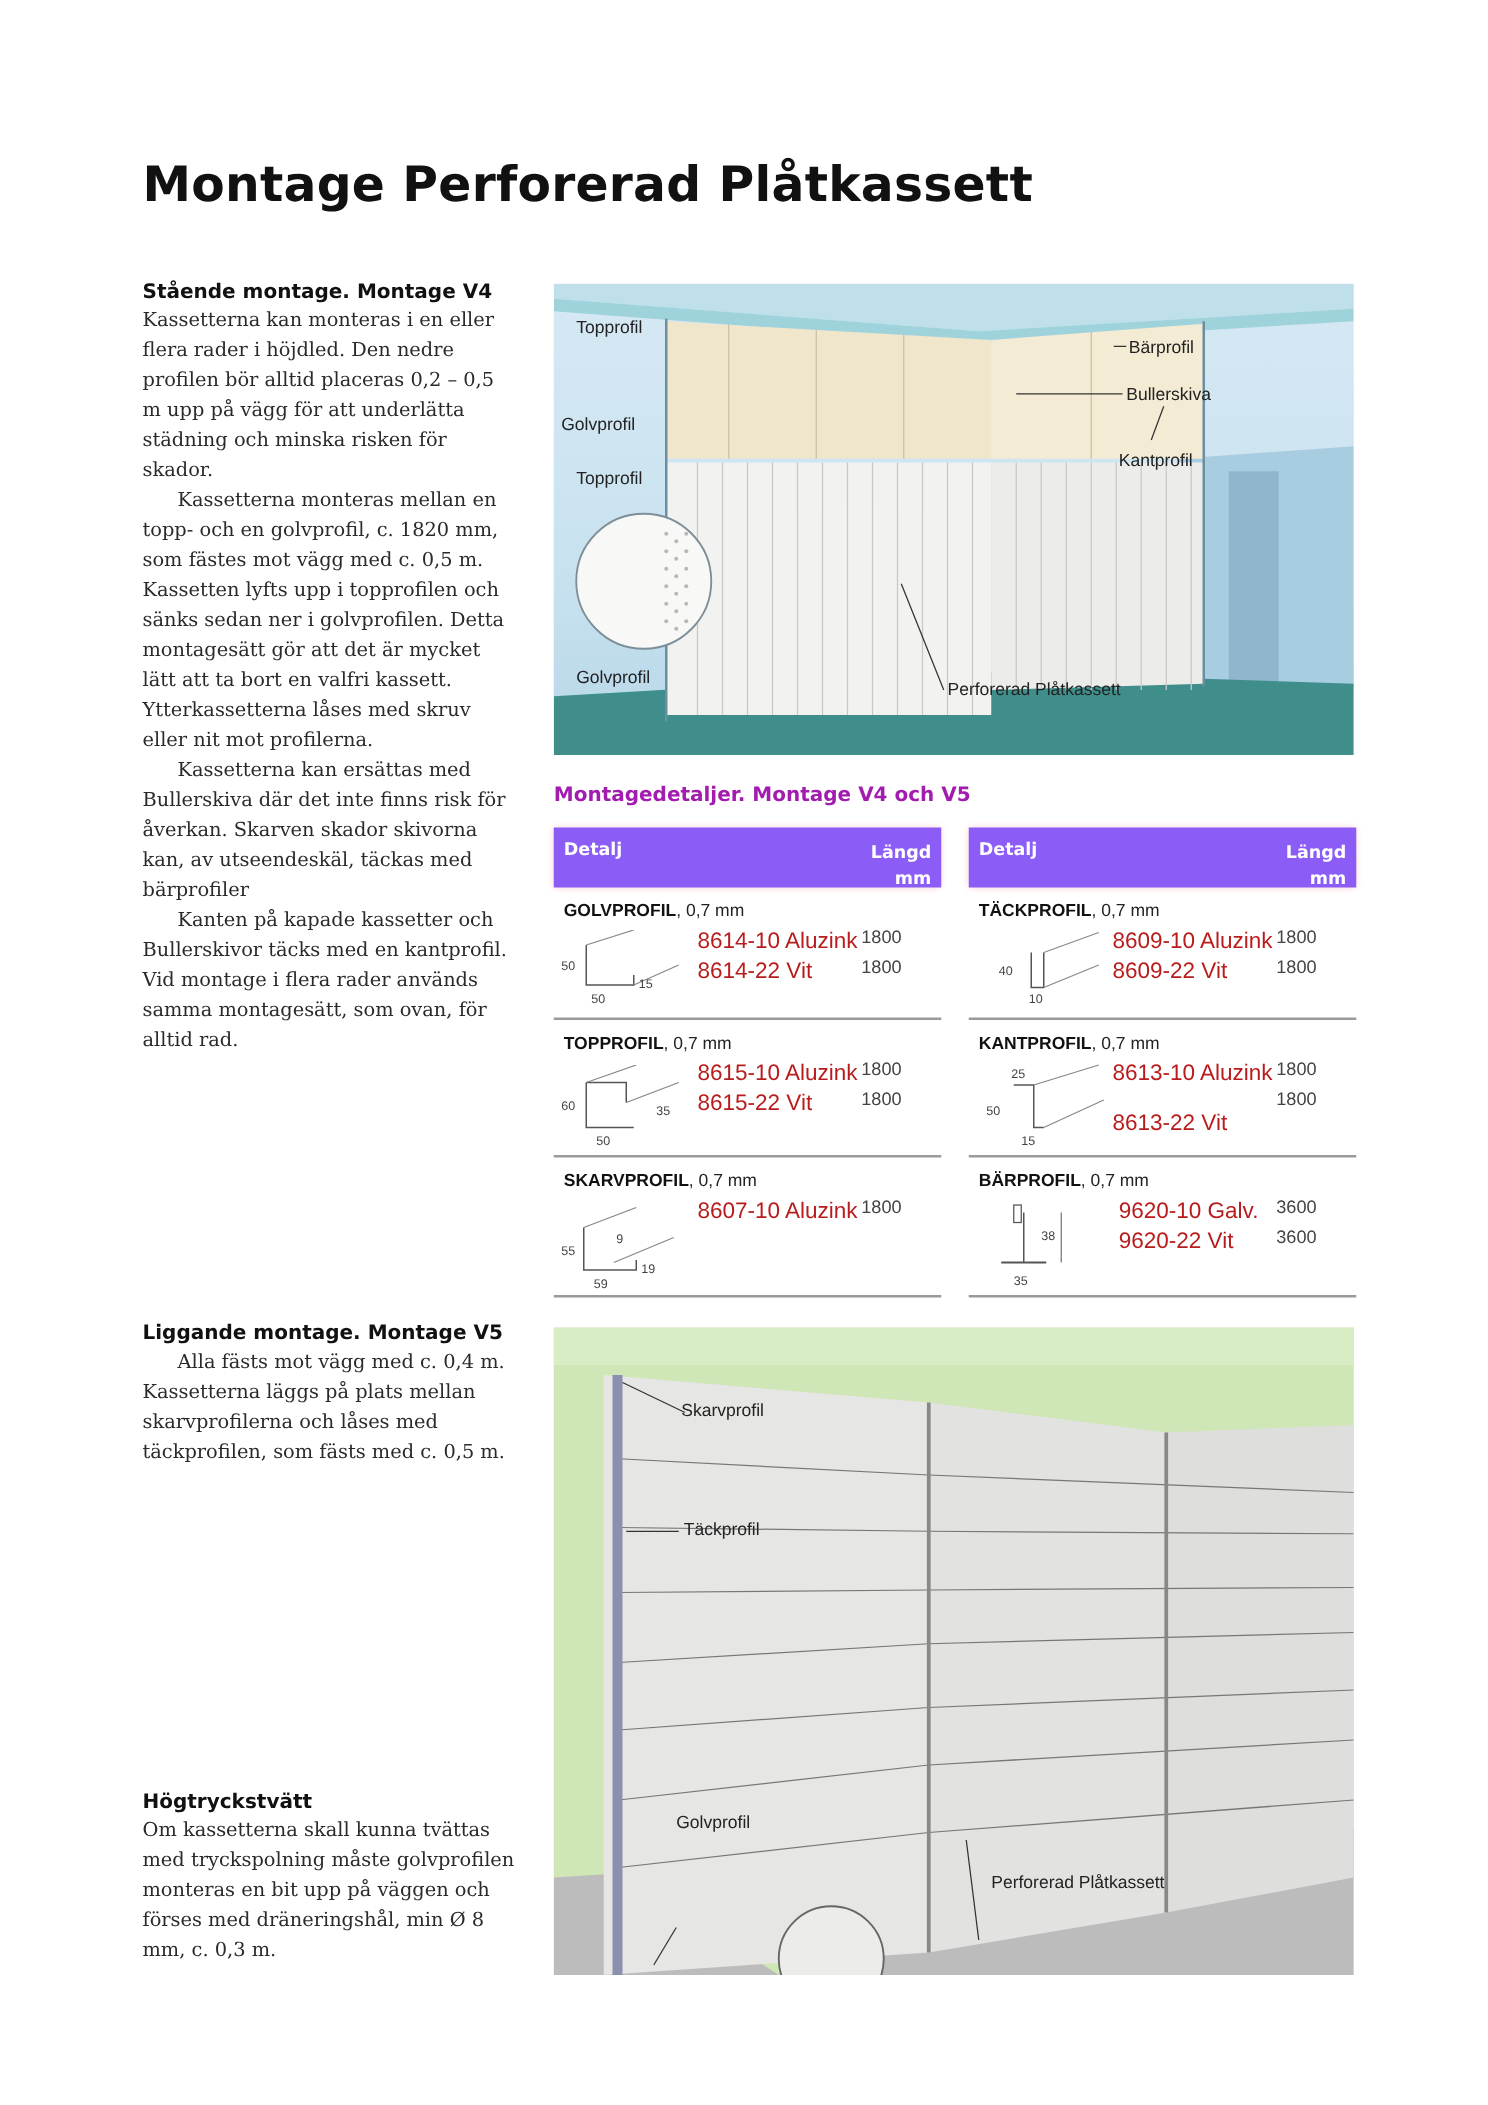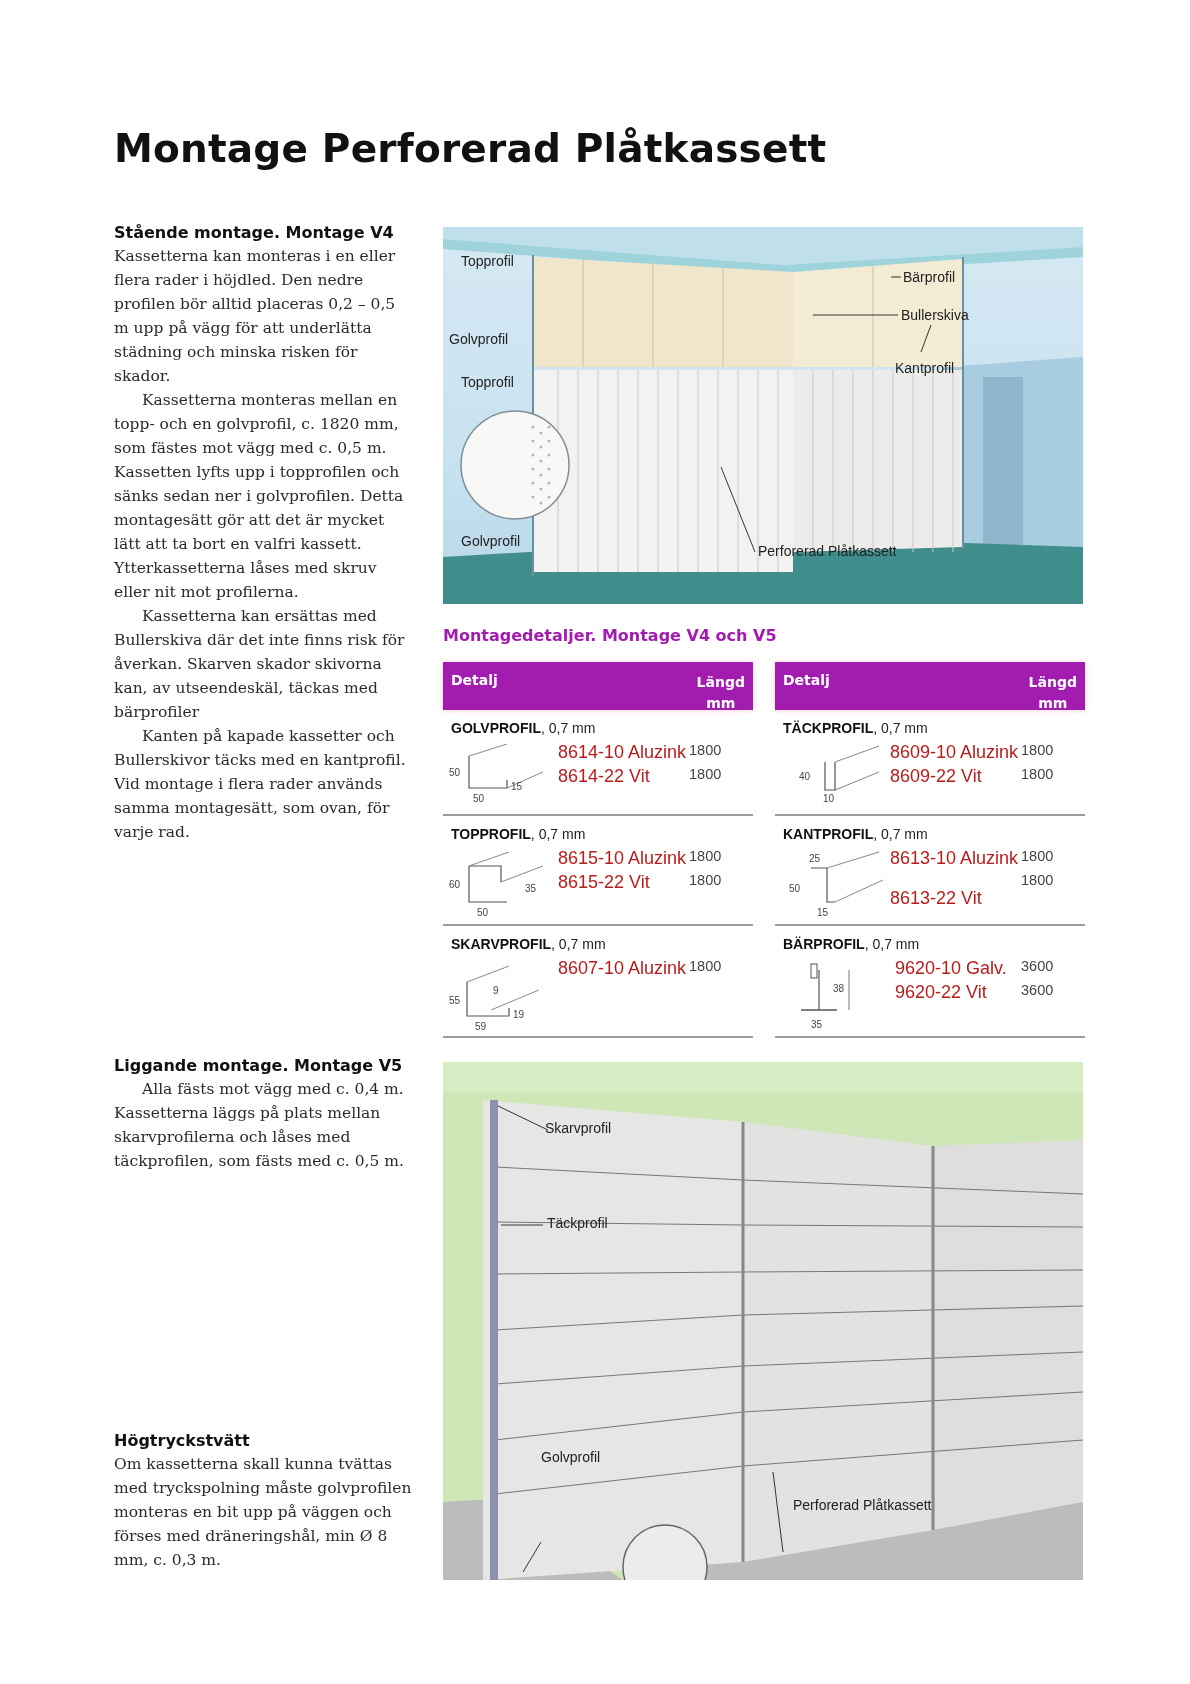--- a/index.html
+++ b/index.html
@@ -16,42 +16,42 @@
   .figure { position: absolute; overflow: hidden; }
   .fig-top { left: 443px; top: 227px; width: 640px; height: 377px; background: linear-gradient(180deg,#d6e9f4 0%,#c9e2f0 60%,#b6d7e8 100%); }
   .fig-bot { left: 443px; top: 1062px; width: 640px; height: 518px; background: #cfe6b6; }
   .lbl { position: absolute; font-family: "Liberation Sans", sans-serif; font-size: 14px; color: #222; white-space: nowrap; }
   svg { display: block; }
 
   .subhead { position: absolute; left: 443px; top: 626px; font-family: "DejaVu Sans", sans-serif; font-weight: bold; font-size: 16px; color: #a21caf; margin: 0; }
   .table { position: absolute; top: 662px; width: 310px; font-family: "Liberation Sans", sans-serif; }
   .table.left { left: 443px; }
   .table.right { left: 775px; }
-  .thead { background: #a21caf; color: #fff; height: 48px; position: relative; font-family: "DejaVu Sans", sans-serif; font-weight: bold; font-size: 14px; box-shadow: 0 0 6px #f7c9cf; }
+  .thead { background: #8b5cf6; color: #fff; height: 48px; position: relative; font-family: "DejaVu Sans", sans-serif; font-weight: bold; font-size: 14px; box-shadow: 0 0 6px #f7c9cf; }
   .thead .c1 { position: absolute; left: 8px; top: 10px; }
-  .thead .c2 { position: absolute; right: 8px; top: 10px; text-align: center; line-height: 21px; }
+  .thead .c2 { position: absolute; right: 8px; top: 10px; text-align: right; line-height: 21px; }
   .row { position: relative; border-bottom: 2px solid #9a9a9a; }
   .row-name { position: absolute; left: 8px; top: 10px; font-size: 14px; color: #222; }
   .row-name b { font-weight: bold; color: #111; }
   .variant { position: absolute; left: 115px; font-size: 18px; color: #b91c1c; }
   .length { position: absolute; left: 246px; font-size: 14.5px; color: #444; }
   .icon-box { position: absolute; left: 4px; }
   .dim { font-family: "Liberation Sans", sans-serif; font-size: 10px; fill: #444; }
 </style>
 </head>
 <body>
 
 <h1 class="title">Montage Perforerad Plåtkassett</h1>
 
 <div class="left-col sect-v4">
   <h2 class="h2">Stående montage. Montage V4</h2>
   <p>Kassetterna kan monteras i en eller flera rader i höjdled. Den nedre profilen bör alltid placeras 0,2 – 0,5 m upp på vägg för att underlätta städning och minska risken för skador.</p>
   <p class="indent">Kassetterna monteras mellan en topp- och en golvprofil, c. 1820 mm, som fästes mot vägg med c. 0,5 m. Kassetten lyfts upp i topprofilen och sänks sedan ner i golvprofilen. Detta montagesätt gör att det är mycket lätt att ta bort en valfri kassett. Ytterkassetterna låses med skruv eller nit mot profilerna.</p>
   <p class="indent">Kassetterna kan ersättas med Bullerskiva där det inte finns risk för åverkan. Skarven skador skivorna kan, av utseendeskäl, täckas med bärprofiler</p>
-  <p class="indent">Kanten på kapade kassetter och Bullerskivor täcks med en kantprofil. Vid montage i flera rader används samma montagesätt, som ovan, för varje rad.</p>
+  <p class="indent">Kanten på kapade kassetter och Bullerskivor täcks med en kantprofil. Vid montage i flera rader används samma montagesätt, som ovan, för alltid rad.</p>
 </div>
 
 <div class="left-col sect-v5">
   <h2 class="h2">Liggande montage. Montage V5</h2>
   <p class="indent">Alla fästs mot vägg med c. 0,4 m. Kassetterna läggs på plats mellan skarvprofilerna och låses med täckprofilen, som fästs med c. 0,5 m.</p>
 </div>
 
 <div class="left-col sect-hog">
   <h2 class="h2">Högtryckstvätt</h2>
   <p>Om kassetterna skall kunna tvättas med tryckspolning måste golvprofilen monteras en bit upp på väggen och förses med dräneringshål, min Ø 8 mm, c. 0,3 m.</p>

